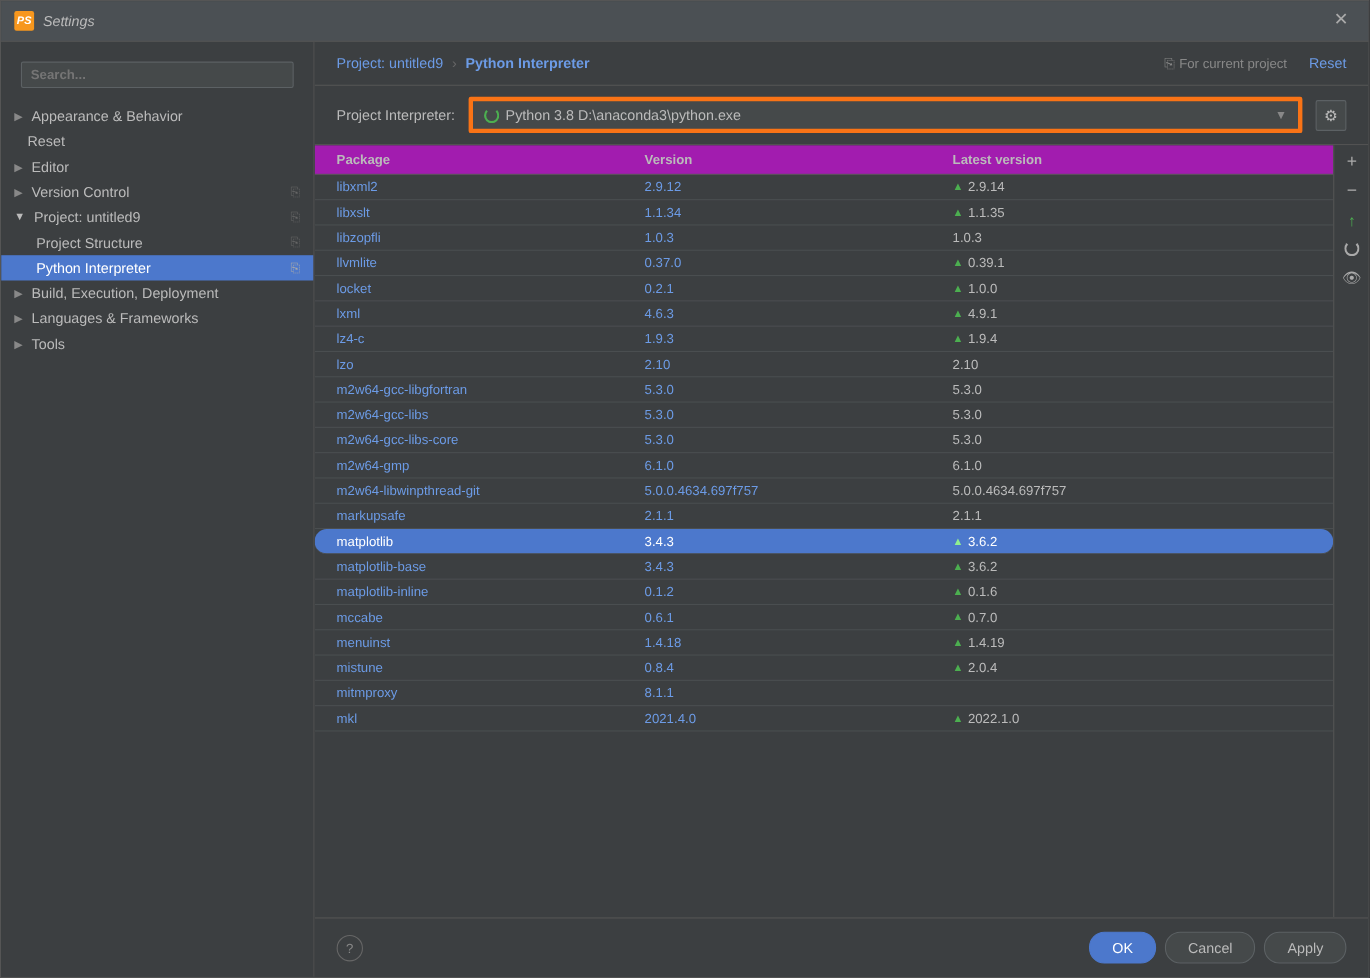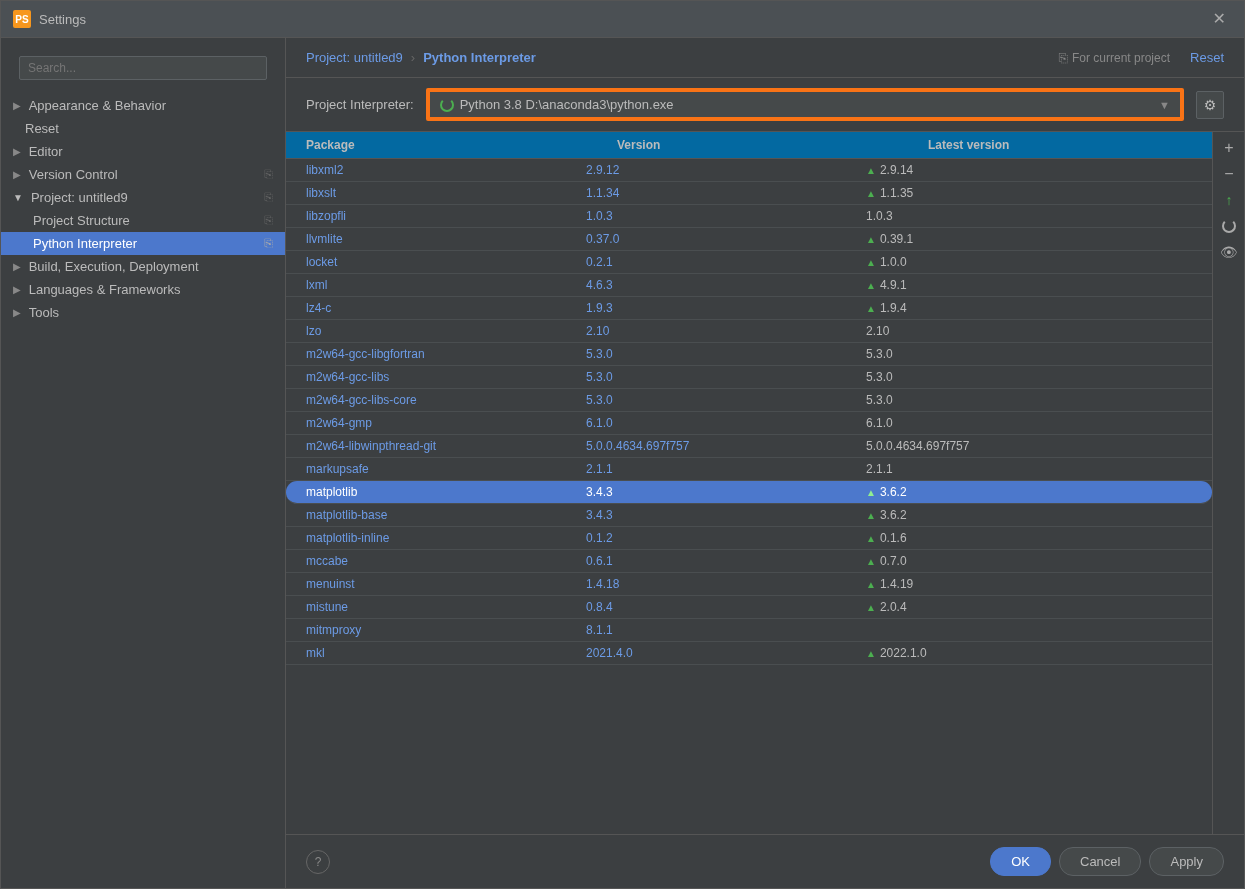--- a/index.html
+++ b/index.html
@@ -1,26 +1,26 @@
 <!DOCTYPE html>
 <html><head>
   <meta charset="utf-8">
   <style>
     * { box-sizing: border-box; margin: 0; padding: 0; }
     body { font-family: 'Segoe UI', Arial, sans-serif; font-size: 13px; background: #3c3f41; display: flex; align-items: center; justify-content: center; min-height: 100vh; }
     .dialog { width: 1245px; height: 889px; background: #3c3f41; border: 1px solid #555; display: flex; flex-direction: column; box-shadow: 0 4px 20px rgba(0,0,0,0.5); }
     .title-bar { background: #4b5054; padding: 8px 12px; display: flex; align-items: center; justify-content: space-between; border-bottom: 1px solid #555; min-height: 36px; }
-    .title-bar-left { display: flex; align-items: center; gap: 8px; }
+    .title-bar-left { display: flex; align-items: center; gap: 8px; font-style: italic; }
     .title-icon { width: 18px; height: 18px; background: #f7971e; border-radius: 2px; display: flex; align-items: center; justify-content: center; font-size: 10px; font-weight: bold; color: white; flex-shrink: 0; }
     .title-text { color: #bbb; font-size: 13px; }
     .close-btn { color: #aaa; cursor: pointer; font-size: 16px; line-height: 1; padding: 2px 6px; }
     .main-content { display: flex; flex: 1; overflow: hidden; }
     .sidebar { width: 285px; background: #3c3f41; border-right: 1px solid #555; overflow-y: auto; padding: 8px 0; flex-shrink: 0; }
     .search-box { padding: 6px 10px; margin: 4px 8px 8px 8px; }
-    .search-input { width: 100%; background: #45494a; border: 1px solid #5c6164; color: #bbb; padding: 4px 8px; font-size: 12px; border-radius: 2px; }
+    .search-input { width: 100%; background: #45494a; border: 1px solid #5c6164; color: #bbb; padding: 4px 8px; font-size: 12px; border-radius: 2px; font-weight: bold; }
     .sidebar-item { padding: 4px 12px 4px 16px; color: #bbb; cursor: pointer; display: flex; align-items: center; gap: 6px; font-size: 13px; }
     .sidebar-item.active { background: #4c78cc; color: white; }
     .sidebar-arrow { font-size: 10px; color: #888; margin-right: 2px; }
     .sidebar-arrow.open { color: #bbb; }
     .sidebar-copy-icon { margin-left: auto; font-size: 11px; color: #666; }
     .right-panel { flex: 1; background: #3c3f41; display: flex; flex-direction: column; overflow: hidden; }
     .breadcrumb { padding: 12px 20px; display: flex; align-items: center; gap: 8px; border-bottom: 1px solid #555; }
     .breadcrumb-item { color: #bbb; font-size: 13px; }
     .breadcrumb-item.active { color: #6c9be6; font-weight: bold; }
     .breadcrumb-sep { color: #666; }
@@ -28,21 +28,21 @@
     .for-current-project { color: #888; font-size: 12px; margin-left: auto; display: flex; align-items: center; gap: 4px; }
     .reset-btn { color: #6c9be6; font-size: 13px; margin-left: 12px; cursor: pointer; }
     .interpreter-bar { padding: 10px 20px; display: flex; align-items: center; gap: 12px; border-bottom: 1px solid #555; }
     .interpreter-label { color: #bbb; font-size: 13px; flex-shrink: 0; }
     .interpreter-select { flex: 1; background: #45494a; border: 4px solid #f97316; color: #bbb; padding: 5px 10px; font-size: 13px; border-radius: 2px; display: flex; align-items: center; gap: 6px; cursor: pointer; position: relative; }
     .interpreter-select-text { flex: 1; }
     .interpreter-chevron { color: #888; font-size: 11px; }
     .gear-btn { width: 28px; height: 28px; background: #45494a; border: 1px solid #5c6164; color: #bbb; border-radius: 2px; display: flex; align-items: center; justify-content: center; cursor: pointer; font-size: 14px; flex-shrink: 0; }
     .packages-panel { flex: 1; overflow: hidden; display: flex; }
     .packages-table { flex: 1; overflow-y: auto; }
-    .table-header { display: grid; grid-template-columns: 280px 280px 1fr; background: #0369a1; border-bottom: 1px solid #555; padding: 6px 20px; position: sticky; top: 0; z-index: 1; gap: 31px; }
+    .table-header { display: grid; grid-template-columns: 280px 280px 1fr; background: #a21caf; border-bottom: 1px solid #555; padding: 6px 20px; position: sticky; top: 0; z-index: 1; }
     .table-header-cell { color: #bbb; font-size: 12px; font-weight: 600; }
     .table-row { display: grid; grid-template-columns: 280px 280px 1fr; padding: 4px 20px; border-bottom: 1px solid #4a4e50; align-items: center; }
     .table-row.selected { background: #4c78cc; border-radius: 11px; }
     .table-cell { color: #bbb; font-size: 12px; }
     .table-cell.package-name { color: #6c9be6; }
     .table-cell.version-link { color: #6c9be6; }
     .table-cell.latest { color: #bbb; display: flex; align-items: center; gap: 4px; }
     .table-row.selected .table-cell { color: white; }
     .table-row.selected .table-cell.package-name { color: white; }
     .upgrade-arrow { color: #4caf50; font-size: 10px; }

